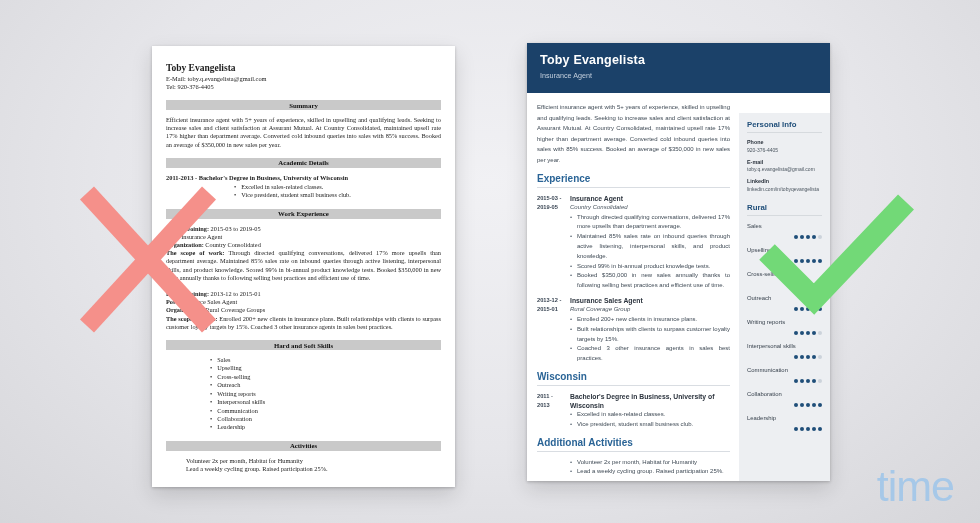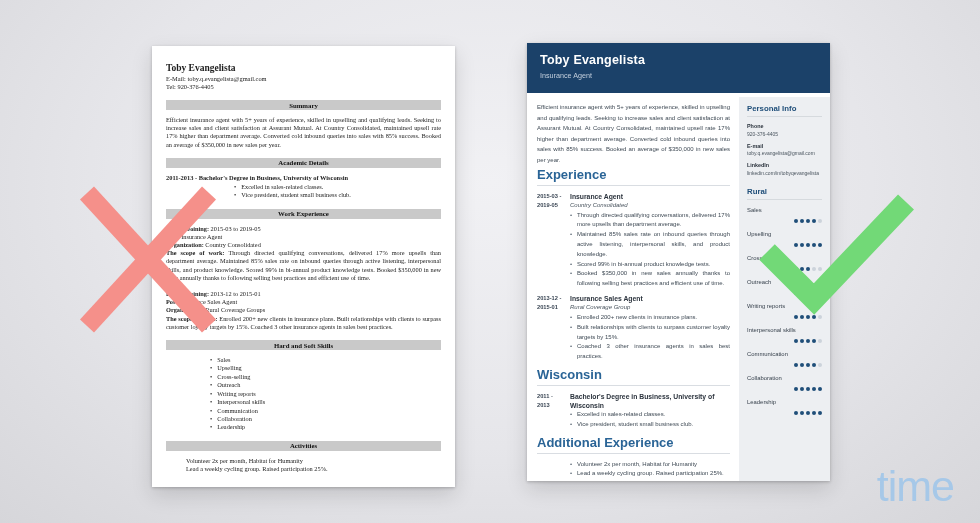--- a/index.html
+++ b/index.html
@@ -33,31 +33,31 @@
   .b-activities .b-line { line-height:8.4px; }
 
   
   .page-good { left:527px; top:43px; width:303px; height:438px; overflow:hidden; }
   .g-header { background:#1b4169; height:50px; padding:10px 0 0 13px; }
   .g-name { color:#ffffff; font-weight:bold; font-size:12.5px; letter-spacing:.2px; }
   .g-title { color:#c3cfdd; font-size:7.2px; margin-top:4px; }
   .g-body { display:flex; height:388px; }
   .g-main { flex:1; padding:9px 9px 0 10px; }
   .g-summary { font-size:6px; line-height:10.6px; text-align:justify; color:#3f4a55; }
-  .g-h { color:#2a6496; font-size:13px; font-weight:bold; border-bottom:1px solid #d9dde2;
-    padding-bottom:3px; margin:1px 0 6px 0; }
+  .g-h { color:#2a6496; font-size:10px; font-weight:bold; border-bottom:1px solid #d9dde2;
+    padding-bottom:3px; margin:7px 0 6px 0; }
   .g-entry { display:flex; margin-bottom:5px; }
   .g-dates { width:33px; flex:none; font-size:5.7px; font-weight:bold; color:#3a4654; line-height:9px; }
   .g-content { flex:1; }
   .g-job-title { font-size:6.8px; font-weight:bold; color:#2b333d; line-height:9px; }
   .g-company { font-size:6px; font-style:italic; color:#4a555f; line-height:9px; margin-bottom:1px; }
   .g-ul { list-style:none; }
   .g-ul li { font-size:6px; line-height:9.8px; color:#3f4a55; text-align:justify; padding-left:7px; position:relative; }
   .g-ul li::before { content:"•"; position:absolute; left:0; color:#5a6673; }
-  .g-side { width:91px; flex:none; background:#edeff2; margin-top:4px; padding:7px 8px 0 8px; }
+  .g-side { width:91px; flex:none; background:#edeff2; margin-top:20px; padding:7px 8px 0 8px; }
   .s-h { color:#1f4e79; font-size:7.8px; font-weight:bold; border-bottom:1px solid #d6dade;
     padding-bottom:3px; margin-bottom:6px; }
   .s-field { margin-bottom:5px; }
   .s-label { font-size:5.4px; font-weight:bold; color:#2b333d; line-height:7.5px; }
   .s-value { font-size:5px; color:#4a555f; line-height:7px; word-break:break-all; }
   .s-skills { margin-top:10px; }
   .skill { margin-bottom:6.5px; }
   .skill-label { font-size:5.9px; color:#39434e; line-height:8px; }
   .dots { text-align:right; line-height:6px; margin-top:1.5px; }
   .dot { display:inline-block; width:4px; height:4px; border-radius:50%; background:#ccd3db; margin-left:2px; }
@@ -170,21 +170,21 @@
         </div>
         <div class="g-content">
           <div class="g-job-title">Bachelor's Degree in Business, University of Wisconsin</div>
           <ul class="g-ul">
             <li>Excelled in sales-related classes.</li>
             <li>Vice president, student small business club.</li>
           </ul>
         </div>
       </div>
 
-      <h3 class="g-h">Additional Experience</h3>
+      <h3 class="g-h">Additional Activities</h3>
       <div class="g-entry">
         <div class="g-dates"></div>
         <div class="g-content">
           <ul class="g-ul">
             <li>Volunteer 2x per month, Habitat for Humanity</li>
             <li>Lead a weekly cycling group. Raised participation 25%.</li>
           </ul>
         </div>
       </div>
     </div>

